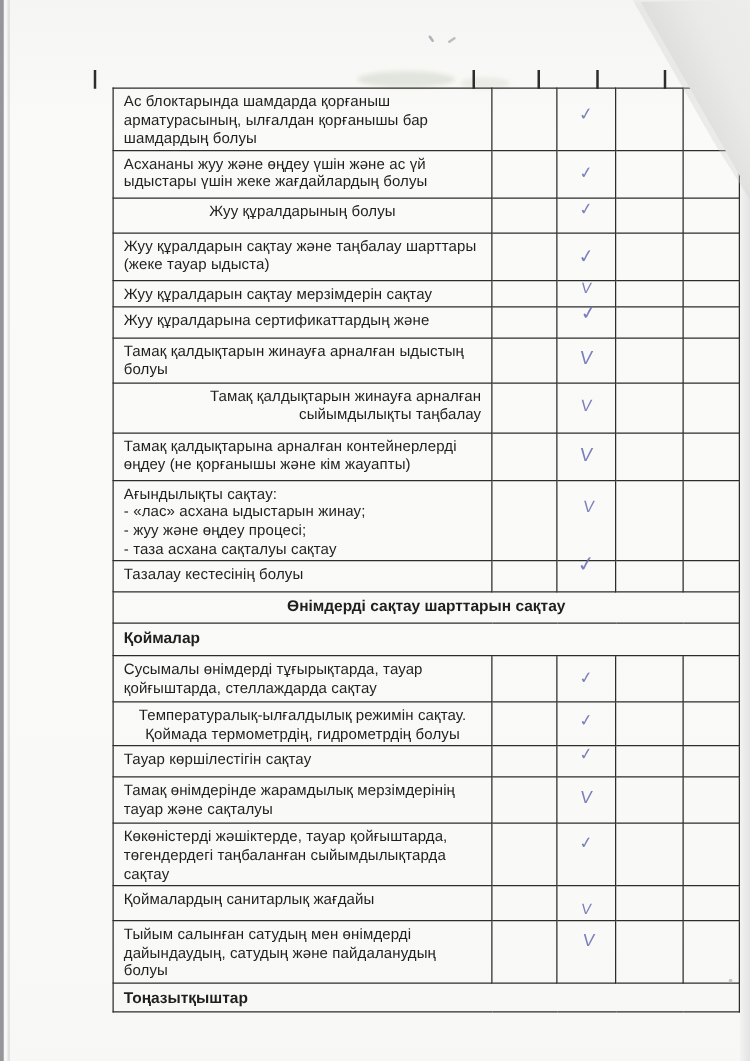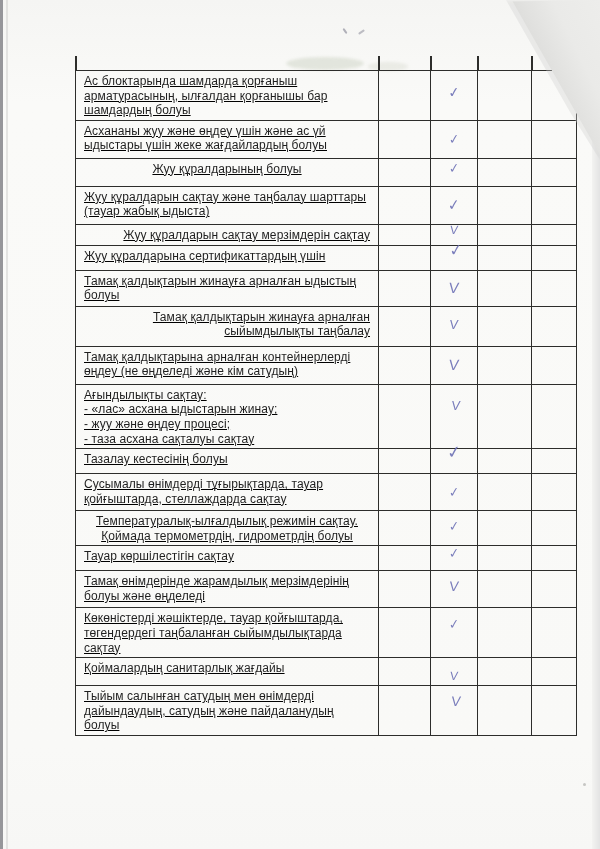--- a/index.html
+++ b/index.html
@@ -22,24 +22,23 @@
     clip-path:polygon(8% 1%,100% 0%,100% 100%,74% 72%);
     background:linear-gradient(64deg,#a2a2a0 0%,#c4c4c2 22%,#dededc 48%,#eaeae8 72%,#ededeb 100%);
   }
   .fold-soft{
     position:absolute;left:500px;top:0;width:100px;height:160px;z-index:4;
     clip-path:polygon(6% 0%,100% 0%,100% 100%,70% 70%);
     background:#cfcfcd;opacity:.35;filter:blur(2px);
   }
   
   table.checklist{
-    position:absolute;left:75px;top:70px;width:501px;z-index:2;
+    position:absolute;left:90px;top:70px;width:501px;z-index:2;
     border-collapse:collapse;table-layout:fixed;
     border:1.6px solid var(--border);
-    text-decoration:underline;
   }
   table.checklist td{
     border:1.5px solid var(--border);
     vertical-align:top;
     color:var(--ink);
   }
   td.c-text{
     padding:3px 8px 2px 8px;
     font-size:12px;line-height:14.6px;
     white-space:pre-line;
@@ -120,39 +119,39 @@
         <tr style="height: 28px; text-align: center;">
           <td class="c-text">Жуу құралдарының болуы</td>
           <td class="c-n"></td>
           <td class="c-n">
             <span class="mark tick" style="font-size: 13px; transform: translate(-50%, -50%) translate(0px, -4px) rotate(-7deg);">✓</span>
           </td>
           <td class="c-n"></td>
           <td class="c-n"></td>
         </tr>
         <tr style="height: 38px;">
-          <td class="c-text">Жуу құралдарын сақтау және таңбалау шарттары (тауар жабық ыдыста)</td>
+          <td class="c-text">Жуу құралдарын сақтау және таңбалау шарттары (жеке тауар ыдыста)</td>
           <td class="c-n"></td>
           <td class="c-n">
             <span class="mark tick" style="font-size: 15px; transform: translate(-50%, -50%) translate(0px, 0px) rotate(-7deg);">✓</span>
           </td>
           <td class="c-n"></td>
           <td class="c-n"></td>
         </tr>
-        <tr style="height: 21px; text-align: right;">
+        <tr style="height: 21px;">
           <td class="c-text">Жуу құралдарын сақтау мерзімдерін сақтау</td>
           <td class="c-n"></td>
           <td class="c-n">
             <span class="mark vee" style="font-size: 12px; transform: translate(-50%, -50%) translate(0px, -5px) skewX(-7deg);">V</span>
           </td>
           <td class="c-n"></td>
           <td class="c-n"></td>
         </tr>
         <tr style="height: 25px;">
-          <td class="c-text">Жуу құралдарына сертификаттардың үшін</td>
+          <td class="c-text">Жуу құралдарына сертификаттардың және</td>
           <td class="c-n"></td>
           <td class="c-n">
             <span class="mark tick" style="font-size: 16px; transform: translate(-50%, -50%) translate(2px, -8px) rotate(-7deg);">✓</span>
           </td>
           <td class="c-n"></td>
           <td class="c-n"></td>
         </tr>
         <tr style="height: 36px;">
           <td class="c-text">Тамақ қалдықтарын жинауға арналған ыдыстың болуы</td>
           <td class="c-n"></td>
@@ -165,21 +164,21 @@
         <tr style="height: 40px; text-align: right;">
           <td class="c-text">Тамақ қалдықтарын жинауға арналған сыйымдылықты таңбалау</td>
           <td class="c-n"></td>
           <td class="c-n">
             <span class="mark vee" style="font-size: 13px; transform: translate(-50%, -50%) translate(0px, -2px) skewX(-7deg);">V</span>
           </td>
           <td class="c-n"></td>
           <td class="c-n"></td>
         </tr>
         <tr style="height: 38px;">
-          <td class="c-text">Тамақ қалдықтарына арналған контейнерлерді өңдеу (не өңделеді және кім сатудың)</td>
+          <td class="c-text">Тамақ қалдықтарына арналған контейнерлерді өңдеу (не қорғанышы және кім жауапты)</td>
           <td class="c-n"></td>
           <td class="c-n">
             <span class="mark vee" style="font-size: 15px; transform: translate(-50%, -50%) translate(0px, -1px) skewX(-7deg);">V</span>
           </td>
           <td class="c-n"></td>
           <td class="c-n"></td>
         </tr>
         <tr style="height: 60px;">
           <td class="c-text">Ағындылықты сақтау:
 - «лас» асхана ыдыстарын жинау;
@@ -194,20 +193,26 @@
         </tr>
         <tr style="height: 25px; margin-top: 27px;">
           <td class="c-text">Тазалау кестесінің болуы</td>
           <td class="c-n"></td>
           <td class="c-n">
             <span class="mark tick" style="font-size: 17px; transform: translate(-50%, -50%) translate(0px, -9px) rotate(-7deg);">✓</span>
           </td>
           <td class="c-n"></td>
           <td class="c-n"></td>
         </tr>
+        <tr style="height: 25px;">
+          <td colspan="5" class="c-section center">Өнімдерді сақтау шарттарын сақтау</td>
+        </tr>
+        <tr style="height: 26px;">
+          <td colspan="5" class="c-section">Қоймалар</td>
+        </tr>
         <tr style="height: 37px;">
           <td class="c-text">Сусымалы өнімдерді тұғырықтарда, тауар қойғыштарда, стеллаждарда сақтау</td>
           <td class="c-n"></td>
           <td class="c-n">
             <span class="mark tick" style="font-size: 13px; transform: translate(-50%, -50%) translate(0px, 0px) rotate(-7deg);">✓</span>
           </td>
           <td class="c-n"></td>
           <td class="c-n"></td>
         </tr>
         <tr style="height: 34px; text-align: center;">
@@ -222,21 +227,21 @@
         <tr style="height: 25px;">
           <td class="c-text">Тауар көршілестігін сақтау</td>
           <td class="c-n"></td>
           <td class="c-n">
             <span class="mark tick" style="font-size: 13px; transform: translate(-50%, -50%) translate(0px, -5px) rotate(-7deg);">✓</span>
           </td>
           <td class="c-n"></td>
           <td class="c-n"></td>
         </tr>
         <tr style="height: 37px;">
-          <td class="c-text">Тамақ өнімдерінде жарамдылық мерзімдерінің болуы және өңделеді</td>
+          <td class="c-text">Тамақ өнімдерінде жарамдылық мерзімдерінің тауар және сақталуы</td>
           <td class="c-n"></td>
           <td class="c-n">
             <span class="mark vee" style="font-size: 14px; transform: translate(-50%, -50%) translate(0px, -3px) skewX(-7deg);">V</span>
           </td>
           <td class="c-n"></td>
           <td class="c-n"></td>
         </tr>
         <tr style="height: 48px;">
           <td class="c-text">Көкөністерді жәшіктерде, тауар қойғыштарда, төгендердегі таңбаланған сыйымдылықтарда сақтау</td>
           <td class="c-n"></td>
@@ -257,19 +262,22 @@
         </tr>
         <tr style="height: 37px;">
           <td class="c-text">Тыйым салынған сатудың мен өнімдерді дайындаудың, сатудың және пайдаланудың болуы</td>
           <td class="c-n"></td>
           <td class="c-n">
             <span class="mark vee" style="font-size: 14px; transform: translate(-50%, -50%) translate(2px, -10px) skewX(-7deg);">V</span>
           </td>
           <td class="c-n"></td>
           <td class="c-n"></td>
         </tr>
+        <tr style="height: 23px;">
+          <td colspan="5" class="c-section">Тоңазытқыштар</td>
+        </tr>
       </tbody>
   </table>
 
   <div class="fold-soft"></div>
   <div class="fold"></div>
 
 </div>
 
 </body></html>

